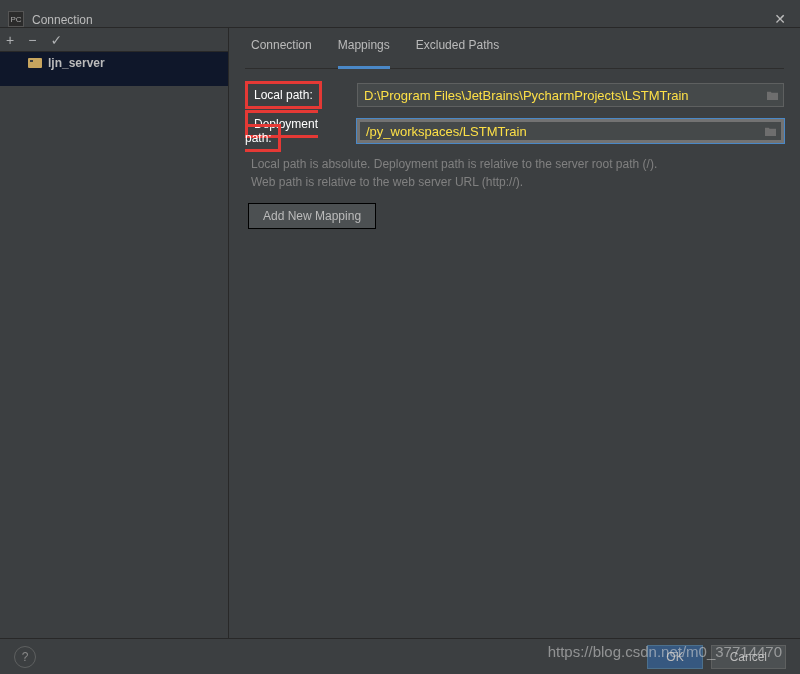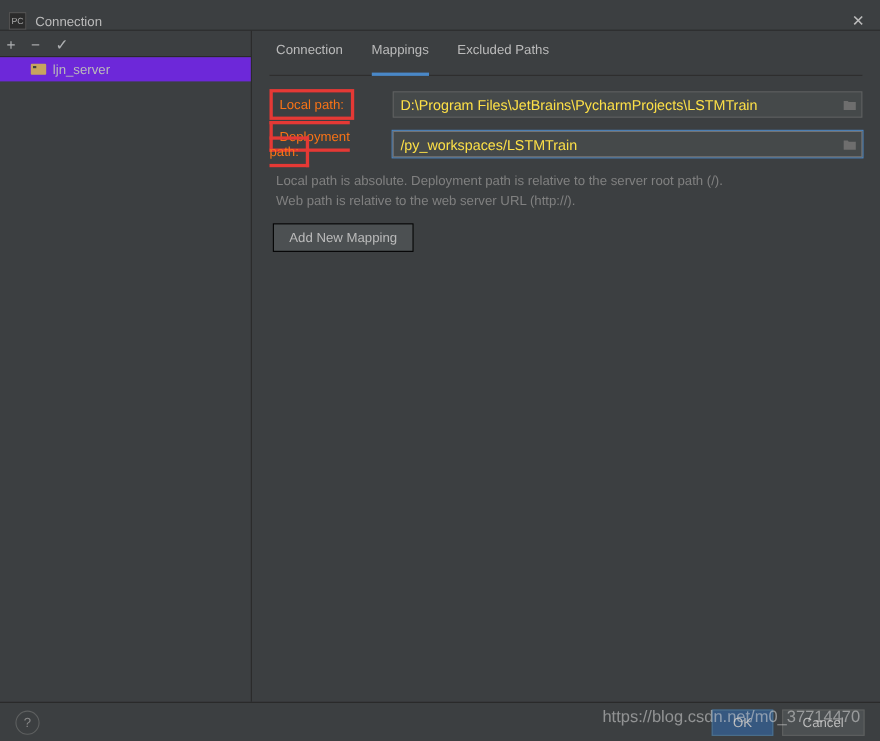--- a/index.html
+++ b/index.html
@@ -8,37 +8,37 @@
     .titlebar { height: 28px; background: #3c3f41; display: flex; align-items: flex-end; padding: 0 8px; border-bottom: 1px solid #282828; }
     .titlebar-icon { width: 16px; height: 16px; background: #2b2b2b; border: 1px solid #555; display: flex; align-items: center; justify-content: center; font-size: 8px; color: #aaa; margin-right: 8px; }
     .titlebar-title { flex: 1; color: #bbbbbb; }
     .titlebar-close { color: #bbbbbb; cursor: pointer; font-size: 14px; padding: 0 6px; }
     
     .main-layout { display: flex; height: 610px; }
     
     .sidebar { width: 229px; background: #3c3f41; border-right: 1px solid #282828; }
     .sidebar-toolbar { height: 24px; display: flex; align-items: center; padding: 0 6px; gap: 14px; border-bottom: 1px solid #282828; }
     .sidebar-toolbar span { color: #afb1b3; cursor: pointer; font-size: 14px; }
-    .sidebar-item { display: flex; align-items: center; padding: 4px 8px 4px 28px; background: #6d28d9; color: #bbbbbb; }
+    .sidebar-item { display: flex; align-items: center; padding: 4px 8px 16px 28px; background: #0f172a; color: #bbbbbb; font-weight: bold; }
     .server-icon { width: 14px; height: 10px; background: #c7a55e; margin-right: 6px; border-radius: 1px; position: relative; }
     .server-icon::before { content: ''; position: absolute; top: 2px; left: 2px; width: 3px; height: 2px; background: #3c3f41; }
     
     .content { flex: 1; background: #3c3f41; padding: 0 16px 16px 16px; display: flex; flex-direction: column; }
     
     .tabs { display: flex; gap: 26px; padding: 10px 6px 8px 6px; border-bottom: 1px solid #2d2d2d; }
     .tab { color: #bbbbbb; cursor: pointer; padding-bottom: 8px; }
     .tab.active { color: #bbbbbb; border-bottom: 3px solid #4a88c7; margin-bottom: -9px; }
     
     .form-area { padding-top: 14px; }
     .form-row { display: flex; align-items: center; margin-bottom: 10px; }
-    .form-label { color: #f97316; padding-left: 6px; }
+    .form-label { color: #ffffff; padding-left: 6px; }
     .form-label.highlight { border: 3px solid #e53935; padding: 4px 6px; }
     .label-col { width: 112px; flex-shrink: 0; }
     .input-wrap { flex: 1; display: flex; align-items: center; background: #45494a; border: 1px solid #5e6060; height: 24px; }
-    .input-wrap.focused { border: 1px solid #737373; box-shadow: 0 0 0 1px #4a88c7; }
+    .input-wrap.focused { border: 3px solid #737373; box-shadow: 0 0 0 1px #4a88c7; }
     .input-wrap input { flex: 1; background: transparent; border: none; outline: none; color: #fde047; font-size: 13px; padding: 0 6px; height: 100%; }
     .input-wrap.nopad { background: #3c3f41; border: 1px solid #5e6060; }
     .folder-btn { width: 22px; height: 100%; display: flex; align-items: center; justify-content: center; cursor: pointer; color: #6e6e6e; }
     .folder-svg { width: 13px; height: 11px; }
     
     .help-text { color: #808080; font-size: 12px; line-height: 1.5; margin: 6px 0 12px 0; padding-left: 6px; }
     
     .add-btn { background: #4c5052; border: 1px solid #000000; color: #bbbbbb; padding: 5px 14px; cursor: pointer; font-size: 12px; margin-left: 3px; }
     
     .footer { position: absolute; bottom: 0; left: 0; right: 0; height: 36px; border-top: 1px solid #282828; display: flex; align-items: center; padding: 0 14px; background: #3c3f41; }

